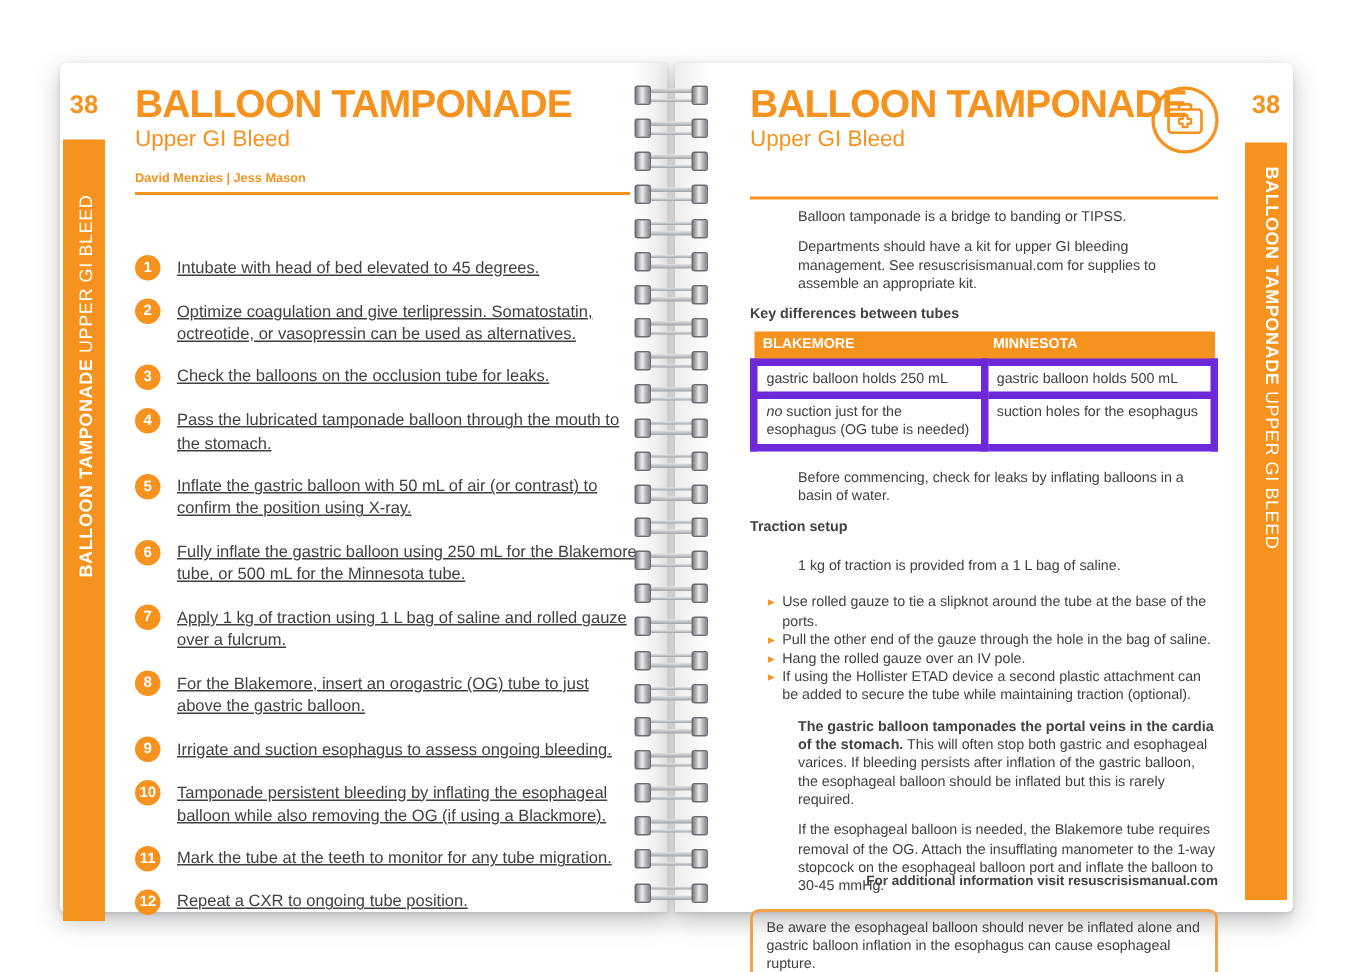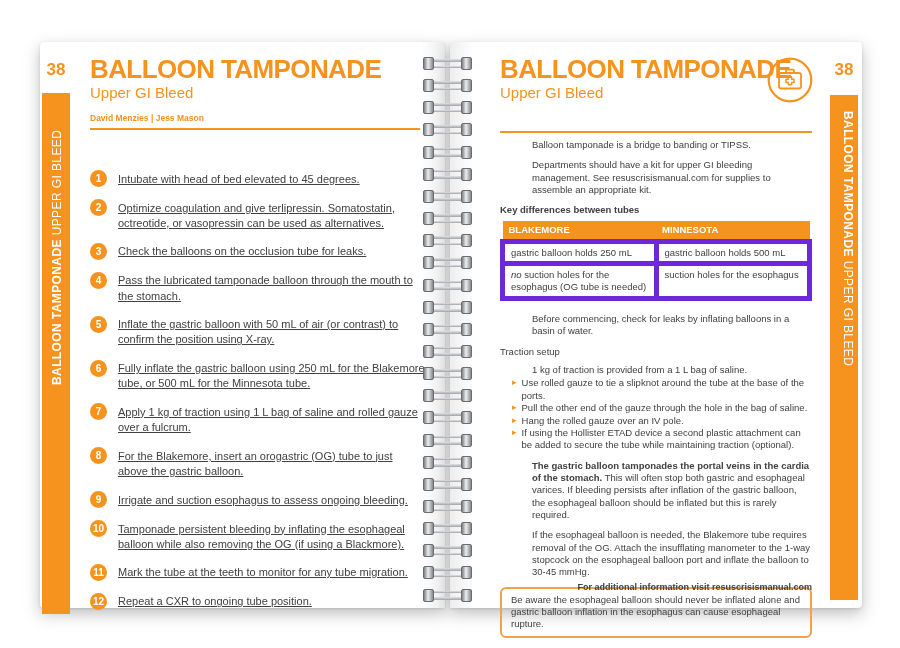--- a/index.html
+++ b/index.html
@@ -62,22 +62,22 @@
 
   
   .rp-icon { position:absolute; left:316px; top:14px; width:48px; height:48px; }
   .rp-body { position:absolute; left:50px; top:97px; width:312px; font-size:9.5px; line-height:1.3; }
   .para { margin-bottom:8px;padding-left:32px; }
   .tbl-heading { font-weight:bold; margin-bottom:4px; }
   table { width:100%; border-collapse:collapse; margin-bottom:12px; font-size:9.5px; }
   th { background:#F6921E; color:#fff; text-align:left; font-weight:bold; padding:3px 6px; }
   td { border:5px solid #6d28d9; padding:2.5px 6px; vertical-align:top; width:50%; }
   td em { font-style:italic; }
-  .traction-head { font-weight:normal; margin-bottom:6px; }
-  .traction-intro { margin-bottom:1px; }
+  .traction-head { font-weight:bold; margin-bottom:14px; }
+  .traction-intro { margin-bottom:12px; }
   .bullets { list-style:none; margin:0 0 8px 0; padding-left:12px; }
   .bullets li { display:flex; line-height:1.3; }
   .bullets .arrow { color:#F6921E; margin-right:5px; font-size:9px; }
   .warning-box { border:2px solid #F3A24A; border-radius:6px; padding:5px 9px; margin-top:2px; }
   .rp-footer { position:absolute; left:50px; top:540px; width:312px; text-align:right;
     font-size:9px; font-weight:bold; }
 </style>
 </head>
 <body>
 
@@ -181,21 +181,21 @@
               <th>MINNESOTA</th>
             </tr>
           </thead>
           <tbody>
 
           <tr>
               <td><em></em><span>gastric balloon holds 250 mL</span></td>
               <td>gastric balloon holds 500 mL</td>
             </tr>
               <tr>
-              <td><em>no</em><span> suction holes for the esophagus (OG tube is needed)</span></td>
+              <td><em>no</em><span> suction just for the esophagus (OG tube is needed)</span></td>
               <td>suction holes for the esophagus</td>
             </tr>
             </tbody>
         </table>
 
         <p class="para">Before commencing, check for leaks by inflating balloons in a basin of water.</p>
 
         <div class="traction-head">Traction setup</div>
         <p class="para traction-intro">1 kg of traction is provided from a 1 L bag of saline.</p>
         <ul class="bullets">

